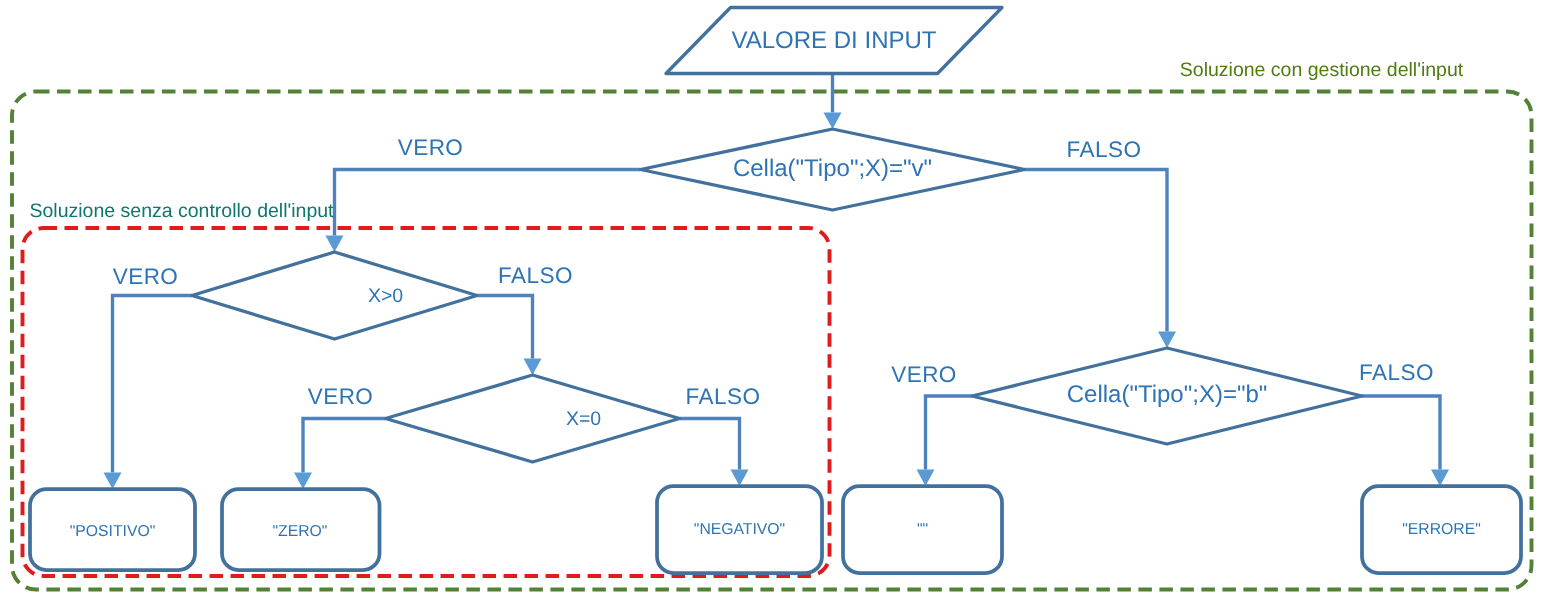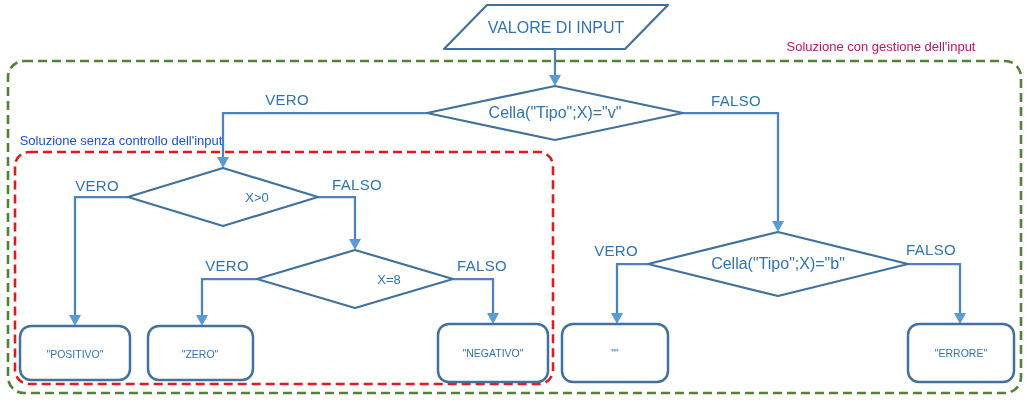--- a/index.html
+++ b/index.html
@@ -7,22 +7,22 @@
     position:relative;width:1027px;height:401px;background:#ffffff;overflow:hidden;
     font-family:"Liberation Sans","DejaVu Sans",sans-serif;
   }
   #stage svg{position:absolute;left:0;top:0;}
   .txt{position:absolute;transform:translate(-50%,-50%);white-space:nowrap;color:#2e74b5;}
   .edge-lbl{font-size:15px;letter-spacing:.3px;text-align:center;}
   .node-lbl{font-size:16px;}
   .cond-lbl{font-size:13px;margin-left:34px;}
   .out-lbl{font-size:10.5px;}
   .region-lbl{font-size:13px;}
-  .region-lbl.outer{color:#be185d;}
-  .region-lbl.inner{color:#1d4ed8;}
+  .region-lbl.outer{color:#4d7c0f;}
+  .region-lbl.inner{color:#0f766e;}
 </style>
 </head>
 <body>
 
 <div id="stage">
 
   <svg width="1027" height="401" viewBox="0 0 1027 401">
 
     <rect x="8" y="61" width="1013" height="332" rx="16" fill="none" stroke="#538135" stroke-width="2.6" stroke-dasharray="9 5"></rect>
     <rect x="15" y="152" width="538" height="232" rx="14" fill="none" stroke="#e01b1b" stroke-width="2.6" stroke-dasharray="9 5"></rect>
@@ -64,21 +64,21 @@
       <rect x="908" y="324" width="106" height="58" rx="11" stroke-width="2.5"></rect>
     </g>
   </svg>
 
   <div class="txt region-lbl outer" style="left:881px;top:46px;">Soluzione con gestione dell'input</div>
   <div class="txt region-lbl inner" style="left:121px;top:140px;">Soluzione senza controllo dell'input</div>
 
   <div class="txt node-lbl" style="left:556px;top:28px;">VALORE DI INPUT</div>
   <div class="txt node-lbl" style="left:555px;top:113px;">Cella("Tipo";X)="v"</div>
   <div class="txt cond-lbl" style="left:223px;top:197px;">X&gt;0</div>
-  <div class="txt cond-lbl" style="left:355px;top:279px;">X=8</div>
+  <div class="txt cond-lbl" style="left:355px;top:279px;">X=0</div>
   <div class="txt node-lbl" style="left:778px;top:264px;">Cella("Tipo";X)="b"</div>
   <div class="txt out-lbl" style="left:75px;top:354px;">"POSITIVO"</div>
   <div class="txt out-lbl" style="left:200px;top:354px;">"ZERO"</div>
   <div class="txt out-lbl" style="left:493px;top:353px;">"NEGATIVO"</div>
   <div class="txt out-lbl" style="left:615px;top:353px;">""</div>
   <div class="txt out-lbl" style="left:961px;top:353px;">"ERRORE"</div>
 
   <div class="txt edge-lbl" style="left:287px;top:99px;">VERO</div>
   <div class="txt edge-lbl" style="left:736px;top:100px;">FALSO</div>
   <div class="txt edge-lbl" style="left:97px;top:185px;">VERO</div>

